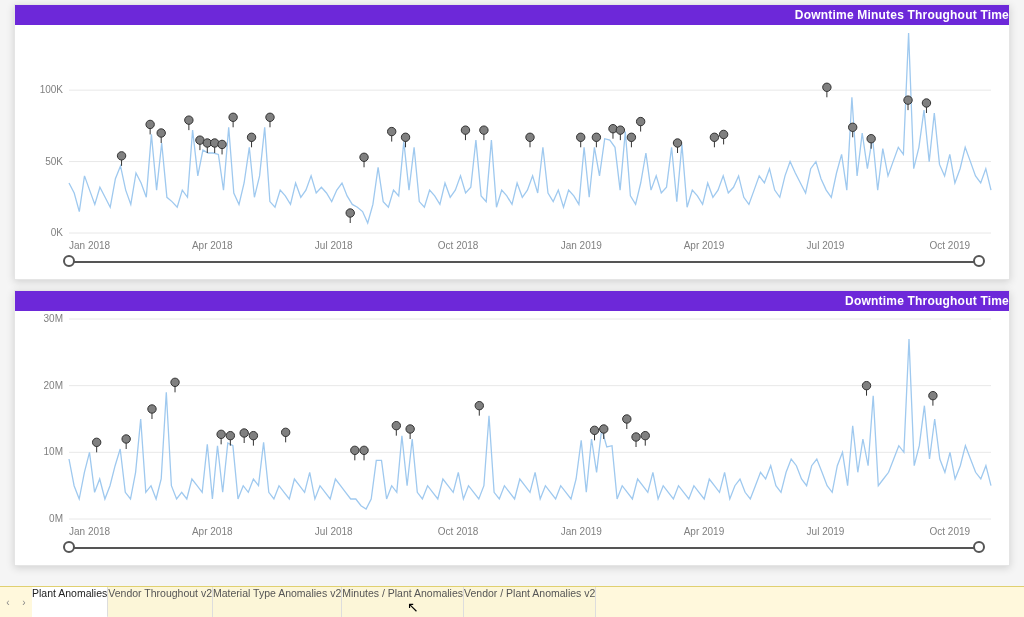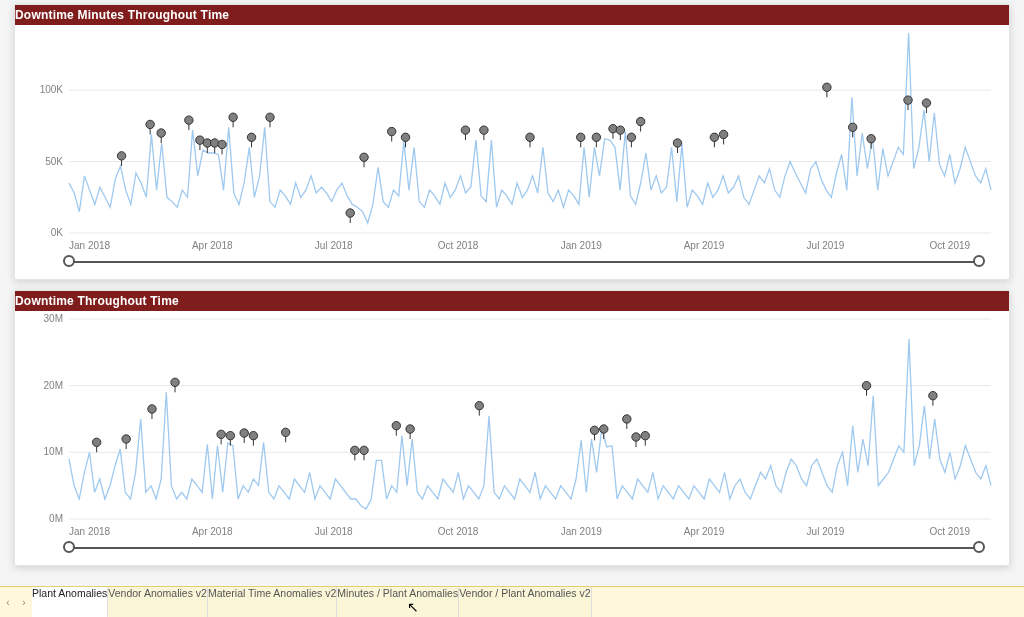--- a/index.html
+++ b/index.html
@@ -19,25 +19,25 @@
     position: relative;
   }
   .chart-card {
     background: #ffffff;
     border: 1px solid #e5e5e5;
     box-shadow: 0 2px 8px rgba(0,0,0,0.15);
     margin-bottom: 10px;
     position: relative;
   }
   .chart-title {
-    background: #7f1d1d;
+    background: #6d28d9;
     color: #ffffff;
     font-size: 12px;
     font-weight: 600;
-    text-align: left;
+    text-align: right;
     padding: 3px 0;
     letter-spacing: .2px;
   }
   .plot-area {
     position: relative;
     height: 230px;
   }
   .plot-area svg { display: block; }
   .axis-label {
     font-size: 10px;
@@ -294,24 +294,24 @@
       <span>‹</span>
     </div>
     <div class="tab-nav-btn">
       <span>›</span>
     </div>
     <div id="tabs-container" style="display:flex; flex:1; overflow:hidden;">
         <div class="tab active">
           <span>Plant Anomalies</span>
         </div>
         <div class="tab">
-          <span>Vendor Anomalies v2</span>
+          <span>Vendor Throughout v2</span>
         </div>
         <div class="tab">
-          <span>Material Time Anomalies v2</span>
+          <span>Material Type Anomalies v2</span>
         </div>
         <div class="tab">
           <span>Minutes / Plant Anomalies</span>
         </div>
         <div class="tab">
           <span>Vendor / Plant Anomalies v2</span>
         </div>
       </div>
   </div>
 

